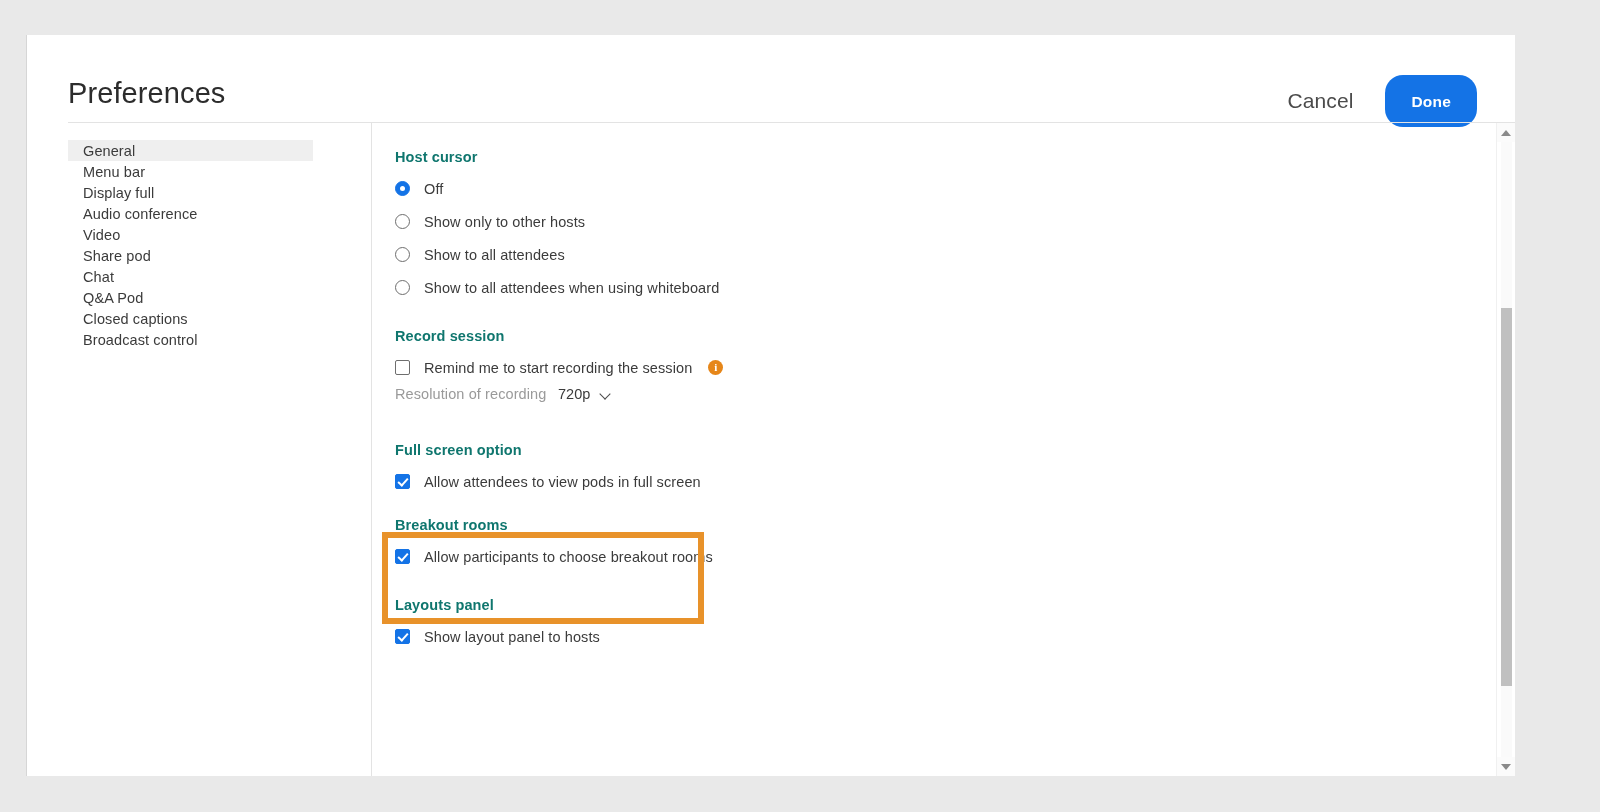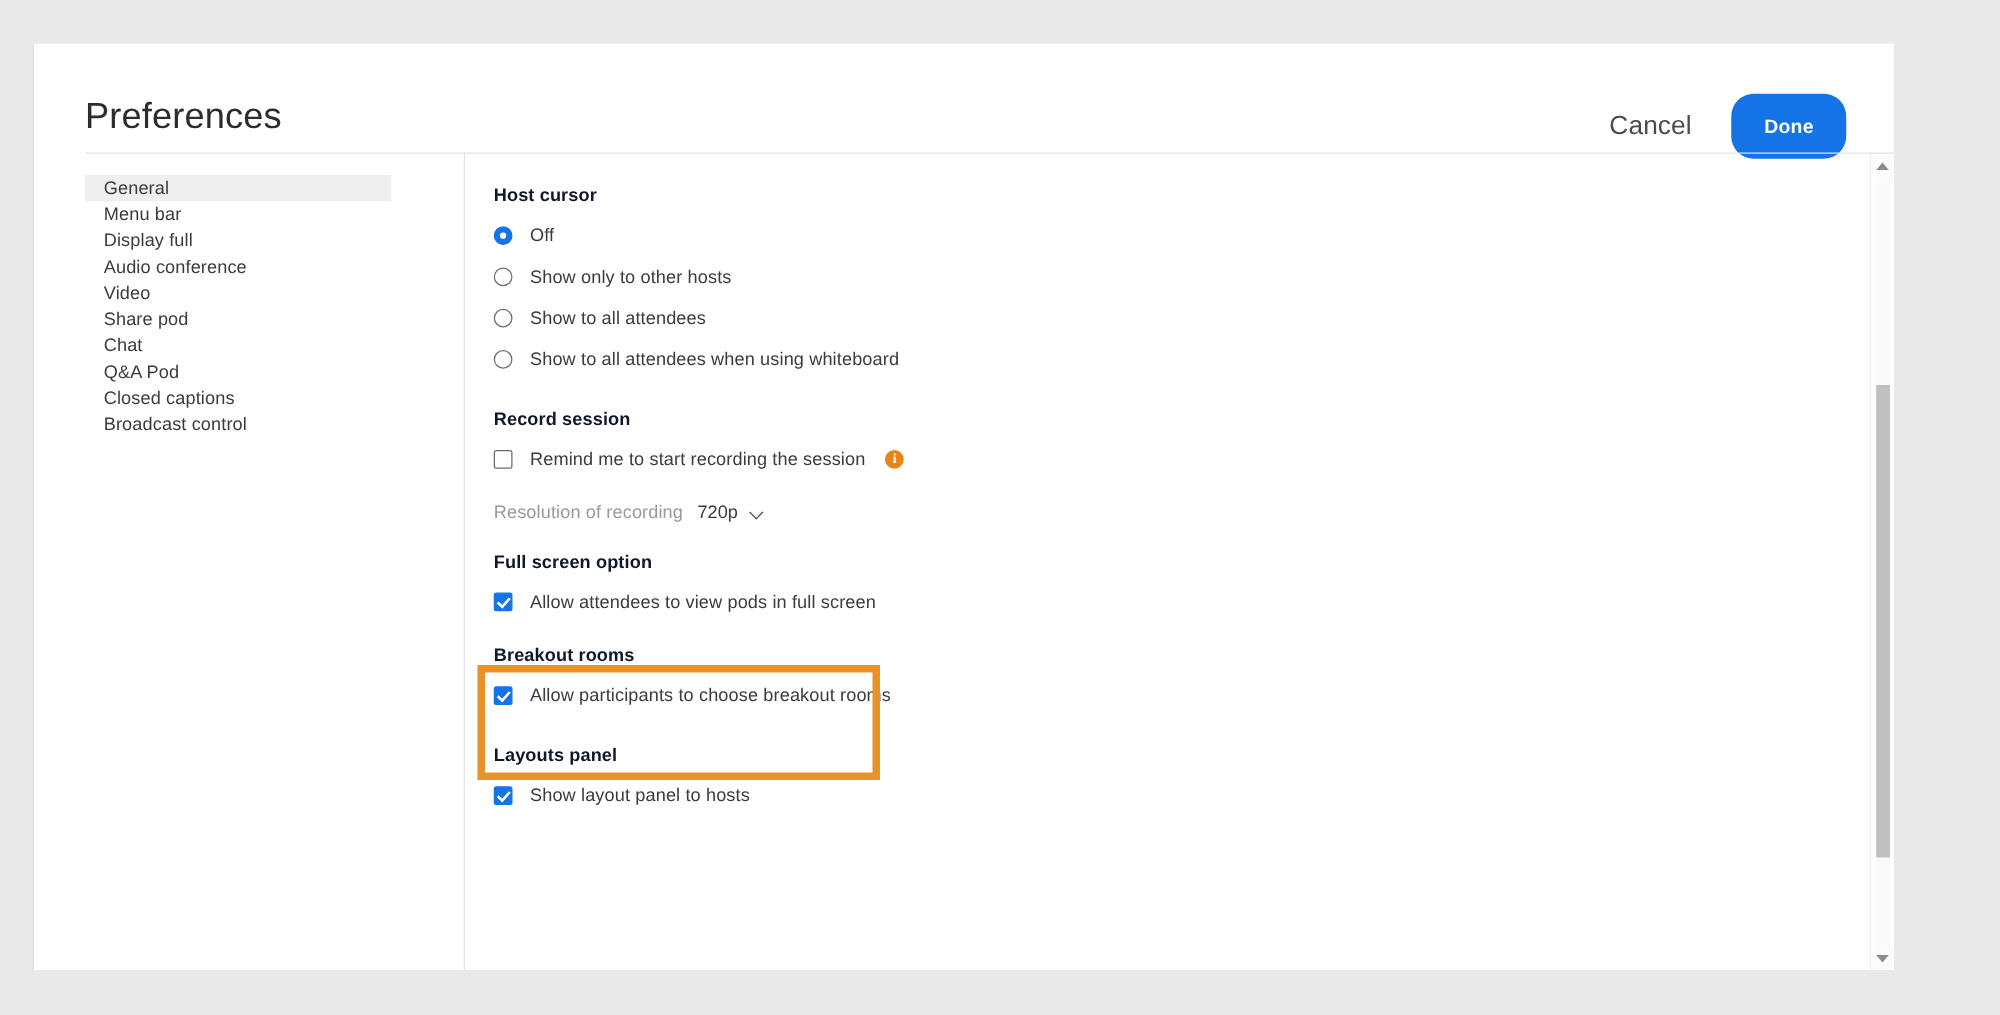--- a/index.html
+++ b/index.html
@@ -123,21 +123,21 @@
     position: absolute;
     left: 0; top: 0; right: 0; bottom: 0;
     padding: 26px 0 0 23px;
     box-sizing: border-box;
   }
 
   .section { margin-bottom: 0; }
   .section-title {
     font-size: 14.5px;
     font-weight: 700;
-    color: #0f172a;
+    color: #0f766e;
     letter-spacing: 0.1px;
   }
 
   .option-row {
     display: flex;
     align-items: center;
     height: 33px;
     font-size: 14.5px;
     color: #3b3b3b;
     letter-spacing: 0.1px;
@@ -214,21 +214,21 @@
     text-align: center;
     margin-left: 16px;
     cursor: pointer;
     font-family: "Liberation Serif", serif;
     flex: 0 0 auto;
   }
 
   
   #resolution-row {
     display: flex;
-    align-items: flex-end;
+    align-items: flex-start;
     height: 32px;
     margin-top: 2px;
   }
   #resolution-label {
     font-size: 14.5px;
     color: #9a9a9a;
     width: 163px;
     letter-spacing: 0.1px;
   }
   #resolution-select {

